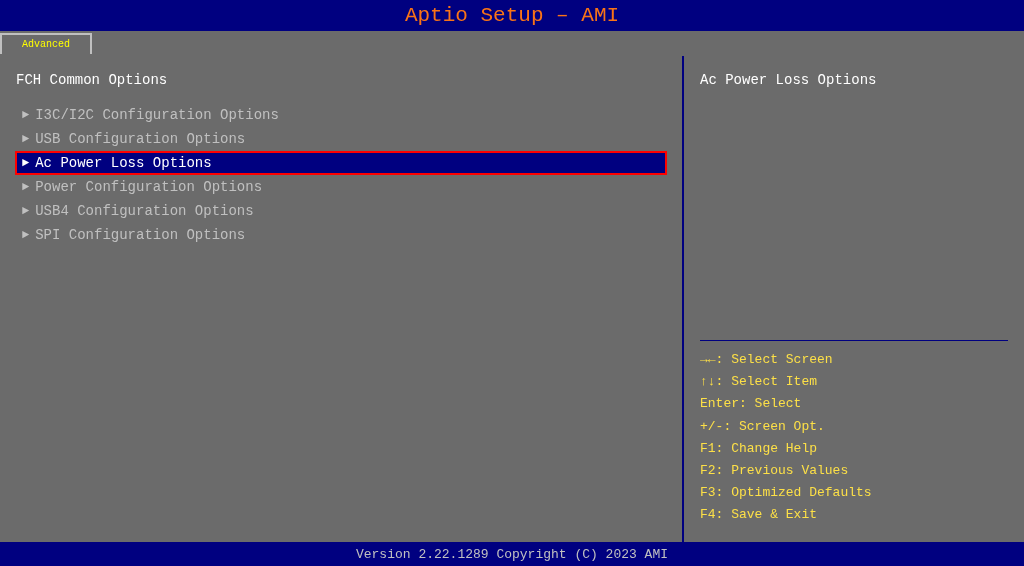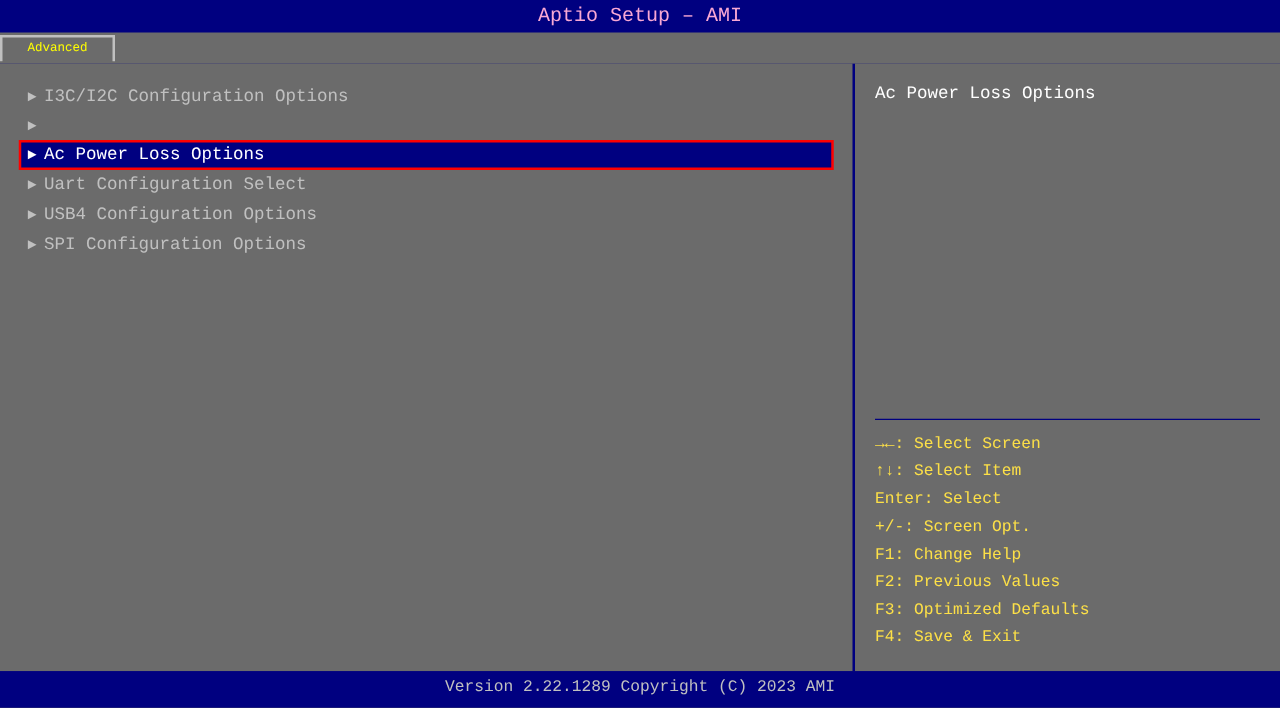--- a/index.html
+++ b/index.html
@@ -15,22 +15,22 @@
       font-family: 'Courier New', Courier, monospace;
       font-size: 14px;
       color: #c0c0c0;
       overflow: hidden;
     }
 
     .title-bar {
       background-color: #000080;
       text-align: center;
       padding: 4px 0;
-      color: #f9a8d4;
-      font-size: 16px;
+      color: #f97316;
+      font-size: 21px;
     }
 
     .menu-bar {
       background-color: #6b6b6b;
       display: flex;
       padding: 2px 0;
     }
 
     .menu-tab {
       padding: 4px 20px;
@@ -138,38 +138,40 @@
   <span>Aptio Setup – AMI</span>
 </div>
 
 <div class="menu-bar">
   <div class="menu-tab active">Advanced</div>
 </div>
 
 <div class="main-content">
 
   <div class="left-panel">
+    <div class="section-title">FCH Common Options</div>
 
     <div class="menu-item">
       <span class="arrow">►</span>
       <span>I3C/I2C Configuration Options</span>
     </div>
 
     <div class="menu-item">
       <span class="arrow">►</span>
+      <span>USB Configuration Options</span>
     </div>
 
     <div class="menu-item selected">
       <span class="arrow">►</span>
       <span>Ac Power Loss Options</span>
     </div>
 
     <div class="menu-item">
       <span class="arrow">►</span>
-      <span>Uart Configuration Select</span>
+      <span>Power Configuration Options</span>
     </div>
 
     <div class="menu-item">
       <span class="arrow">►</span>
       <span>USB4 Configuration Options</span>
     </div>
 
     <div class="menu-item">
       <span class="arrow">►</span>
       <span>SPI Configuration Options</span>

